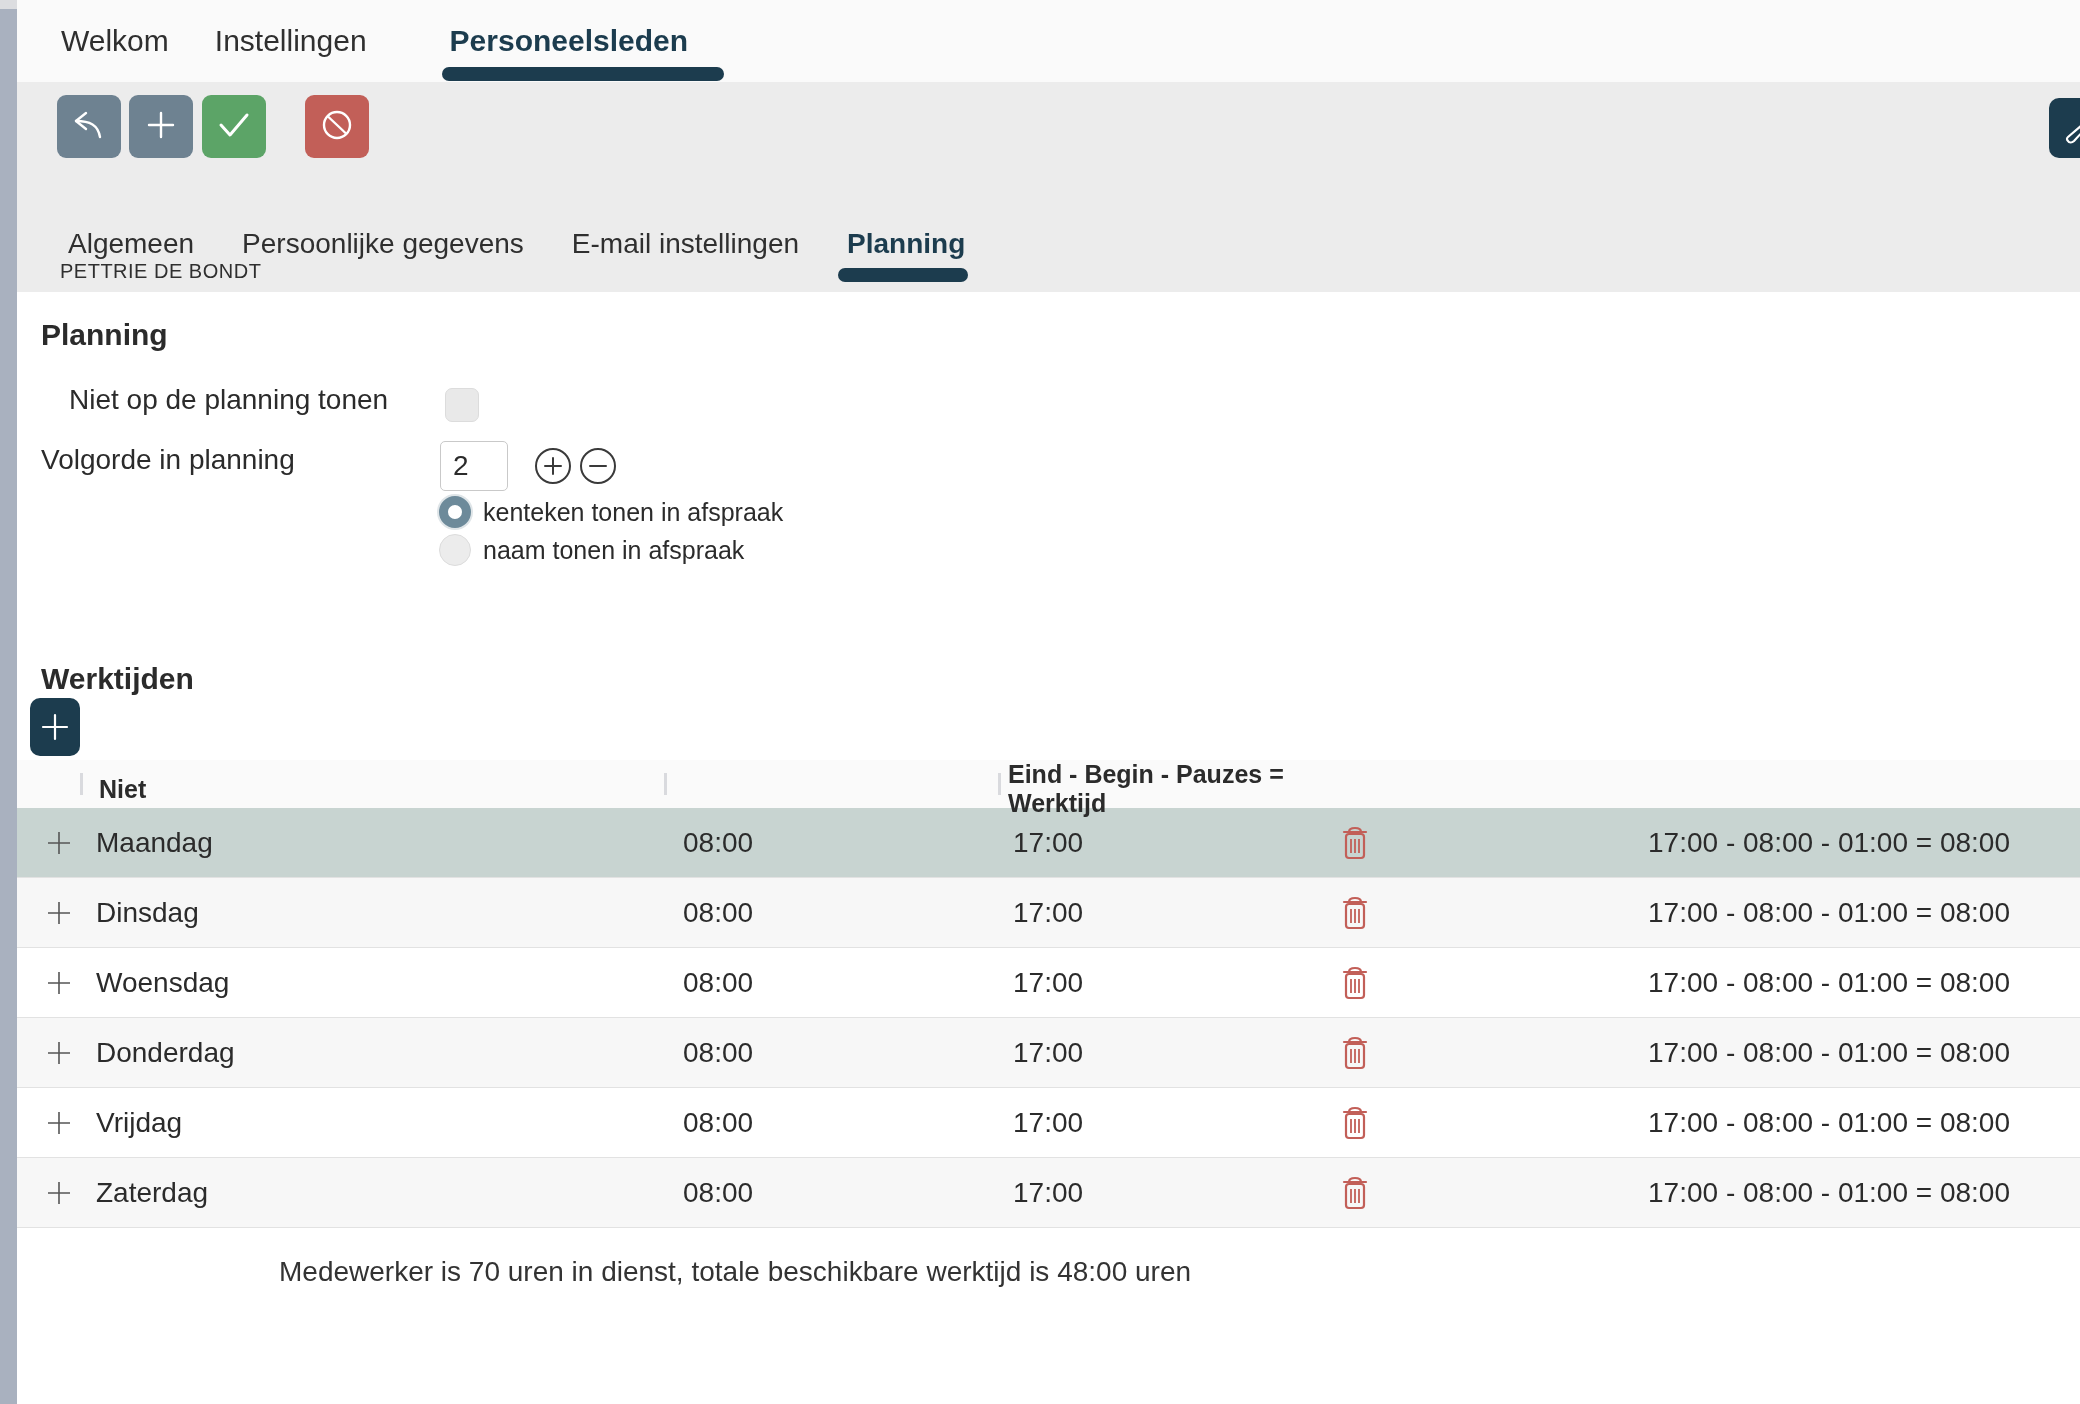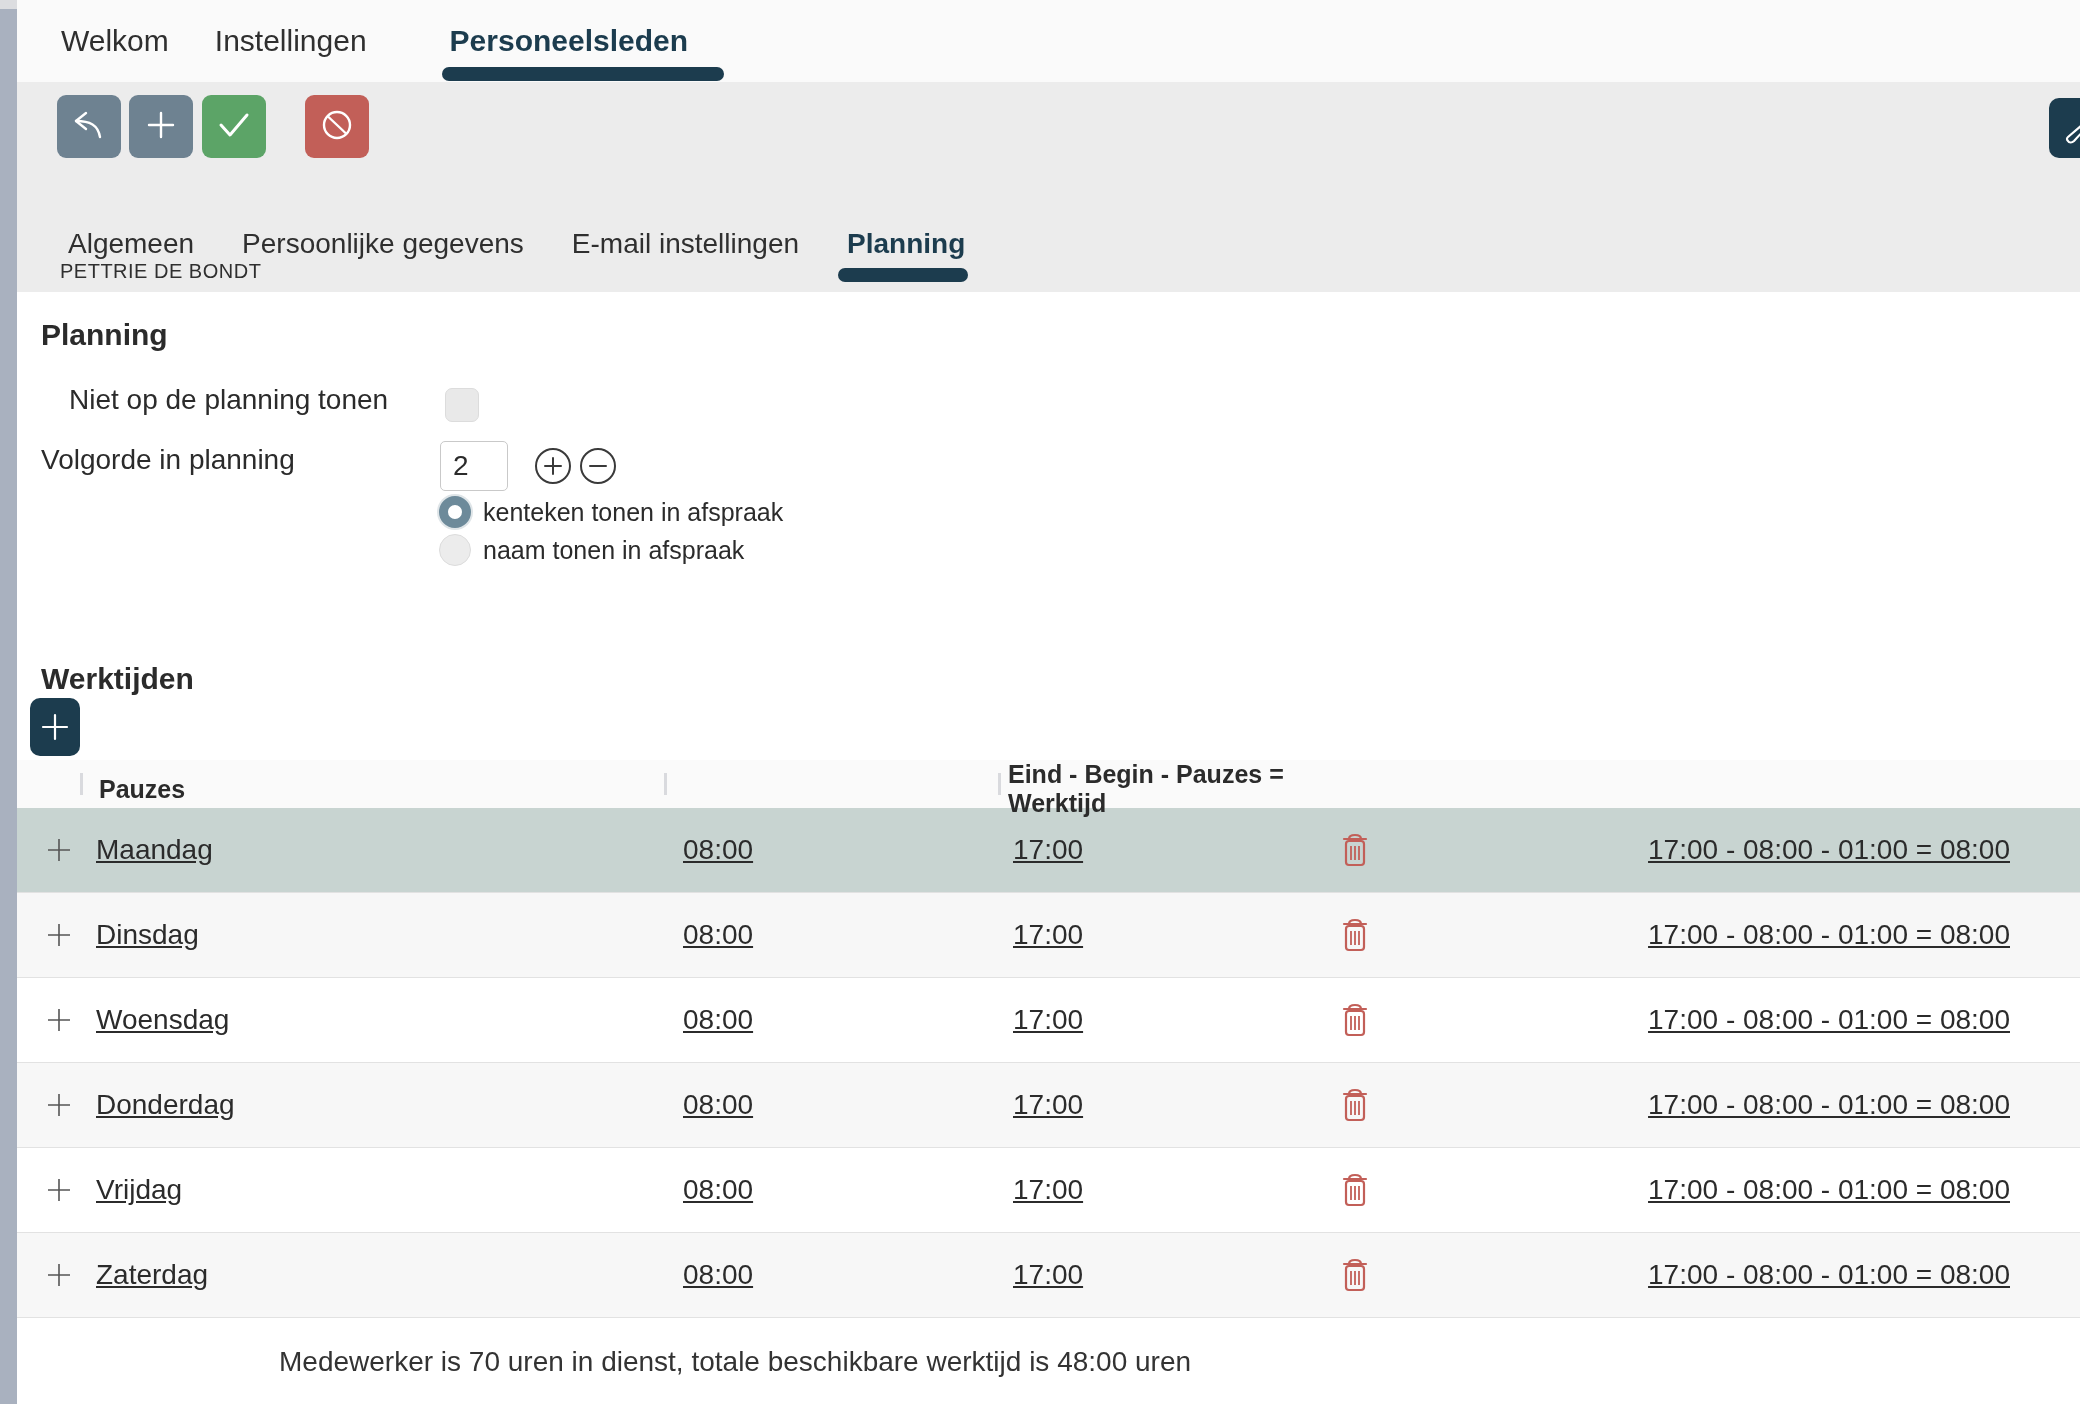--- a/index.html
+++ b/index.html
@@ -96,21 +96,21 @@
   }
   .wt-header { height:48px; background:#fafafa; font-weight:bold; font-size:25px; }
   .wt-header .hcell { position:relative; height:100%; display:flex; align-items:center; }
   .wt-header .hcell.bar::before {
     content:""; position:absolute; left:0; top:13px; width:3px; height:22px; background:#d9dade;
   }
   .hc-dag   { padding-left:16px; }
   .hc-begin { padding-left:19px; }
   .hc-eind  { padding-left:15px; }
   .hc-formule { padding-left:10px; }
-  .wt-body .wt-row { height:85px; font-size:28px; border-bottom:1px solid #e2e2e2; cursor:pointer;text-decoration:underline; }
+  .wt-body .wt-row { height:70px; font-size:28px; border-bottom:1px solid #e2e2e2; cursor:pointer; }
   .wt-body .wt-row:nth-child(even) { background:#f7f7f7; }
   .wt-body .wt-row.selected { background:#c8d4d1; }
   .cell-expand { display:flex; justify-content:flex-end; padding-right:8px; }
   .expand-icon { width:26px; height:26px; cursor:pointer; }
   .cell-dag   { padding-left:16px; }
   .cell-begin { padding-left:19px; }
   .cell-eind  { padding-left:15px; }
   .cell-del { display:flex; align-items:center; justify-content:center; }
   .trash-btn { background:none; border:none; cursor:pointer; padding:0; line-height:0; }
   .cell-formule { text-align:right; padding-right:70px; }
@@ -220,21 +220,21 @@
       <button class="add-row-btn">
         <svg width="30" height="30" viewBox="0 0 30 30">
           <path d="M15 3 V27 M3 15 H27" stroke="#fff" stroke-width="2.2" stroke-linecap="round"></path>
         </svg>
       </button>
     </div>
 
     <div class="wt-table">
       <div class="wt-row wt-header">
         <div class="hcell"></div>
-        <div class="hcell bar hc-begin">Pauzes</div>
+        <div class="hcell bar hc-begin">Niet</div>
         <div class="hcell bar"></div>
         <div class="hcell bar hc-formule">Eind - Begin - Pauzes = Werktijd</div>
       </div>
 
       <div class="wt-body">
 
         <div class="wt-row selected">
           <div class="cell-expand">
               <svg class="expand-icon" viewBox="0 0 26 26">
                 <path d="M13 2 V24 M2 13 H24" stroke="#555" stroke-width="1.6"></path>

